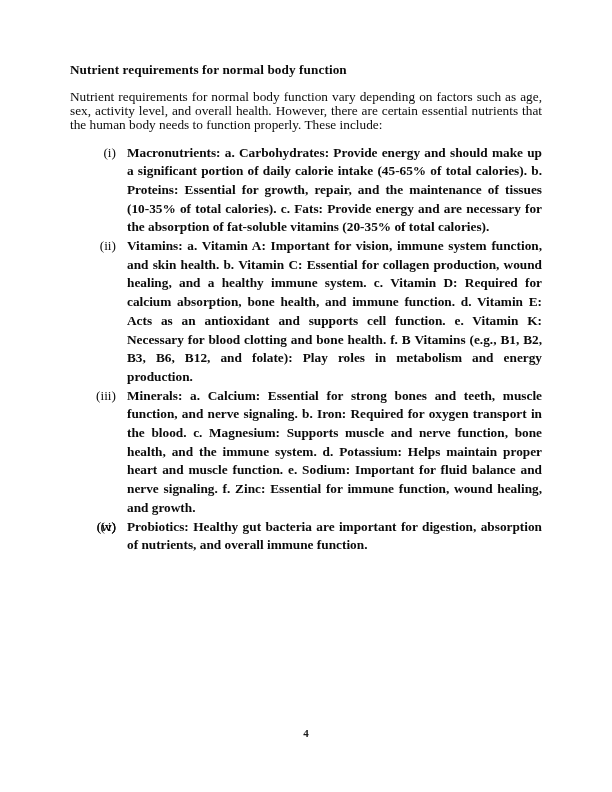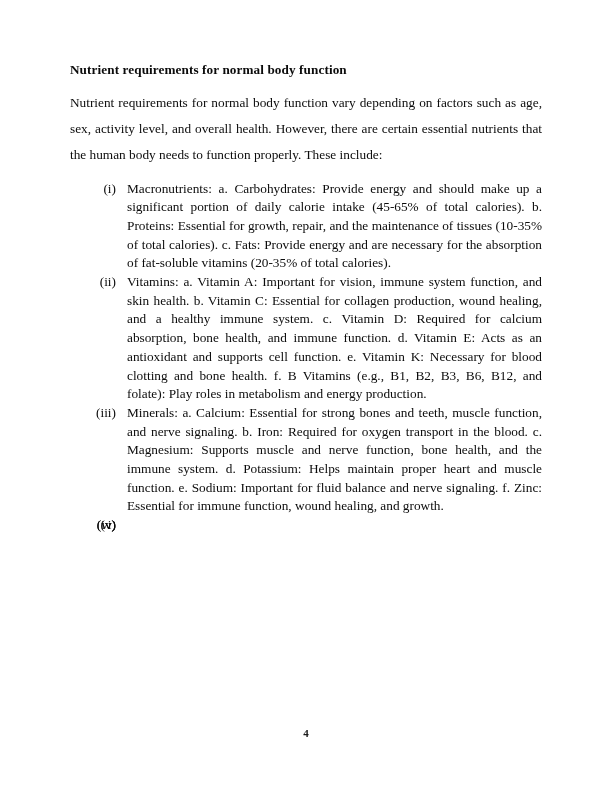--- a/index.html
+++ b/index.html
@@ -31,21 +31,21 @@
   }
   .doc-heading {
     font-size: 13.2px;
     font-weight: bold;
     line-height: 1.25;
     margin: 0 0 11px 0;
     letter-spacing: 0.1px;
   }
   .intro-paragraph {
     font-size: 13.3px;
-    line-height: 26px;
+    line-height: 14px;
     text-align: justify;
     text-justify: inter-word;
     margin: 0 0 12px 0;
     hyphens: none;
   }
   .numbered-list {
     margin: 0;
     padding: 0;
     list-style: none;
   }
@@ -62,20 +62,21 @@
     position: absolute;
     left: 0;
     top: 0;
     width: 46px;
     text-align: right;
     font-size: 13.3px;
     line-height: 18.7px;
   }
   .item-text {
     display: block;
+    font-weight: bold;
   }
   .page-number {
     position: absolute;
     left: 0;
     top: 726px;
     width: 612px;
     text-align: center;
     font-size: 11px;
     line-height: 14px;
     font-weight: bold;
@@ -106,19 +107,20 @@
         <span class="item-text">Minerals: a. Calcium: Essential for strong bones and teeth, muscle function, and nerve signaling. b. Iron: Required for oxygen transport in the blood. c. Magnesium: Supports muscle and nerve function, bone health, and the immune system. d. Potassium: Helps maintain proper heart and muscle function. e. Sodium: Important for fluid balance and nerve signaling. f. Zinc: Essential for immune function, wound healing, and growth.</span>
       </li>
       <li class="list-item">
         <span class="item-marker">(iv)</span>
       </li>
       <li class="list-item">
         <span class="item-marker">(v)</span>
       </li>
       <li class="list-item">
         <span class="item-marker">(vi)</span>
+        <span class="item-text">Probiotics: Healthy gut bacteria are important for digestion, absorption of nutrients, and overall immune function.</span>
       </li>
     </ol>
 
   </div>
 
   <div class="page-number">4</div>
 </div>
 
 </body></html>

